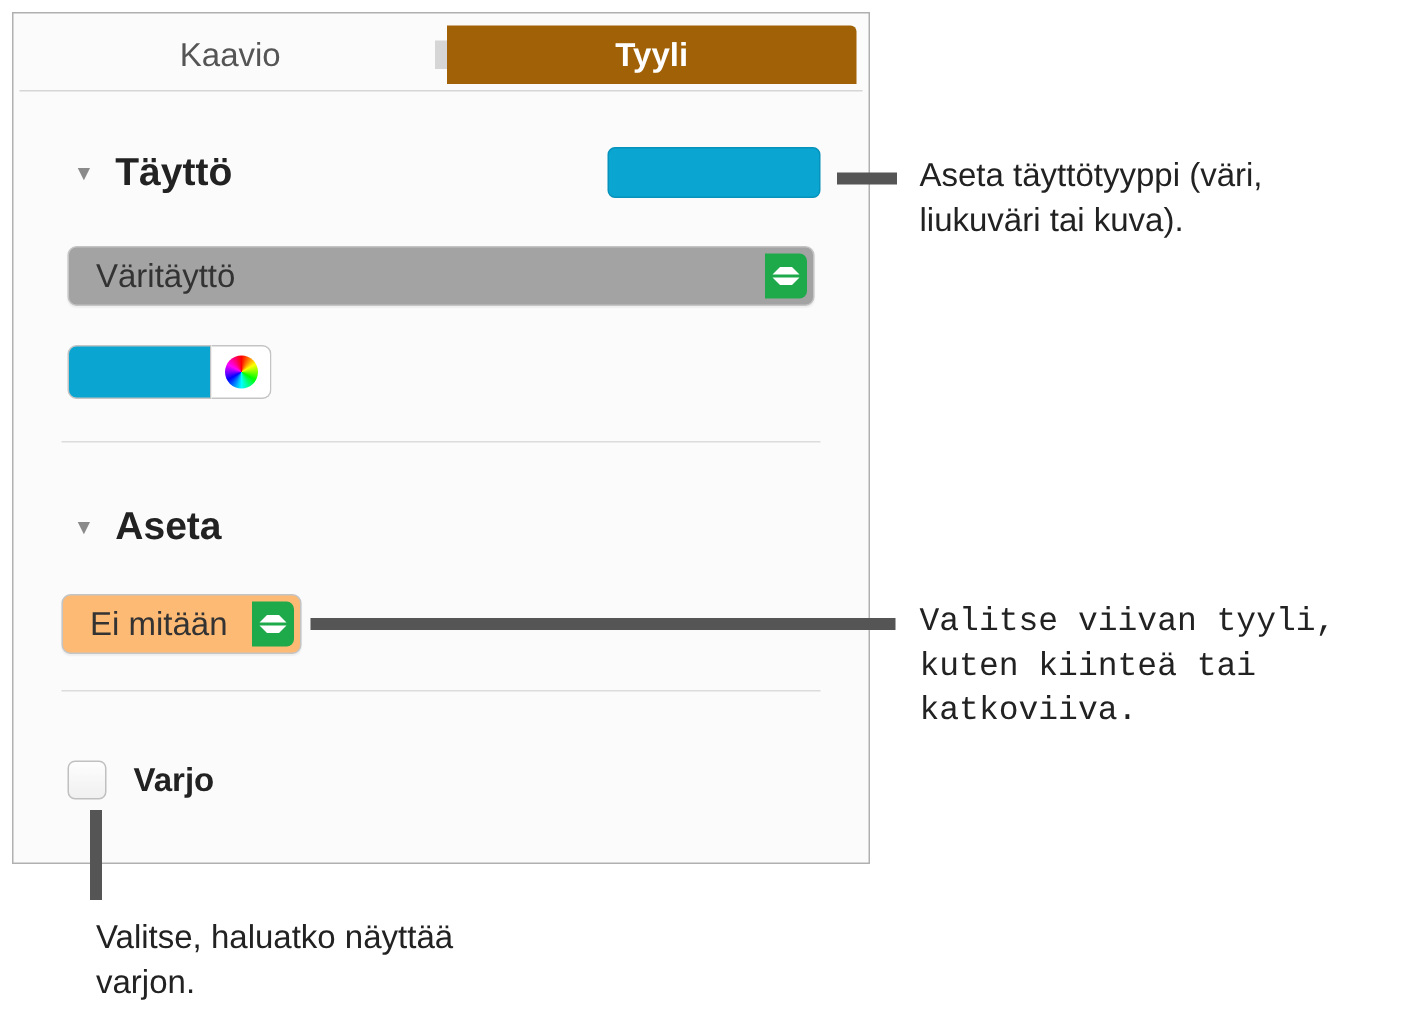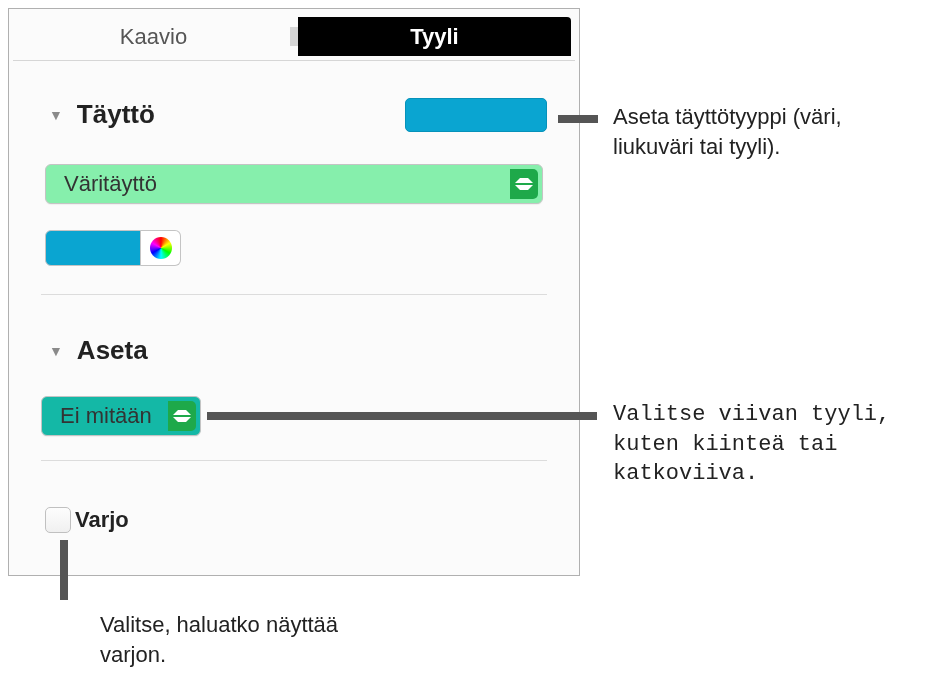--- a/index.html
+++ b/index.html
@@ -33,21 +33,21 @@
     color: #555;
     cursor: pointer;
     position: relative;
   }
   .tab-sep {
     width: 1px;
     background: #d6d6d6;
     margin: 10px 0;
   }
   .tab.active {
-    background: #000000;
+    background: #a16207;
     color: #fff;
     font-weight: 600;
     border-radius: 0 4px 0 0;
   }
   .section {
     padding: 0 28px;
   }
   .sec-header {
     display: flex;
     align-items: center;
@@ -80,21 +80,21 @@
     margin-top: 22px;
   }
   .select-full {
     width: 100%;
     height: 40px;
     display: flex;
     align-items: center;
     justify-content: space-between;
     border: 1px solid #c4c4c4;
     border-radius: 6px;
-    background: #86efac;
+    background: #a3a3a3;
     box-shadow: 0 1px 1px rgba(0,0,0,0.05);
     cursor: pointer;
   }
   .select-label {
     font-size: 22px;
     color: #333;
     padding-left: 14px;
   }
   .select-btn {
     width: 28px;
@@ -151,28 +151,29 @@
     margin: 24px 0 0 0;
   }
   .select-small {
     width: 160px;
     height: 40px;
     display: flex;
     align-items: center;
     justify-content: space-between;
     border: 1px solid #c4c4c4;
     border-radius: 6px;
-    background: #14b8a6;
+    background: #fdba74;
     box-shadow: 0 1px 1px rgba(0,0,0,0.05);
     cursor: pointer;
     margin-top: 22px;
   }
   .checkbox-row {
     display: flex;
     align-items: center;
+    gap: 14px;
     margin-top: 30px;
   }
   .checkbox {
     width: 26px;
     height: 26px;
     border: 1px solid #c0c0c0;
     border-radius: 5px;
     background: linear-gradient(#fdfdfd,#f0f0f0);
     cursor: pointer;
   }
@@ -265,19 +266,19 @@
   <div class="section">
     <div class="checkbox-row">
       <div class="checkbox"></div>
       <span class="checkbox-label">Varjo</span>
     </div>
   </div>
 
 </div>
 
 <div class="callout-line" style="left:554px; top:111px; width:40px;"></div>
-<div class="callout-text" style="left:605px; top:94px; width:320px;">Aseta täyttötyyppi (väri, liukuväri tai tyyli).</div>
+<div class="callout-text" style="left:605px; top:94px; width:320px;">Aseta täyttötyyppi (väri, liukuväri tai kuva).</div>
 
 <div class="callout-line" style="left:203px; top:408px; width:390px;"></div>
 <div class="callout-text" style="left:605px; top:392px; width:330px;font-family:Liberation Mono, monospace;">Valitse viivan tyyli, kuten kiinteä tai katkoviiva.</div>
 
 <div class="callout-drop" style="left:56px; top:536px; height:60px;"></div>
-<div class="callout-text" style="left:56px; top:602px; width:250px;margin-left:36px;">Valitse, haluatko näyttää varjon.</div>
+<div class="callout-text" style="left:56px; top:602px; width:250px;">Valitse, haluatko näyttää varjon.</div>
 
 </body></html>

